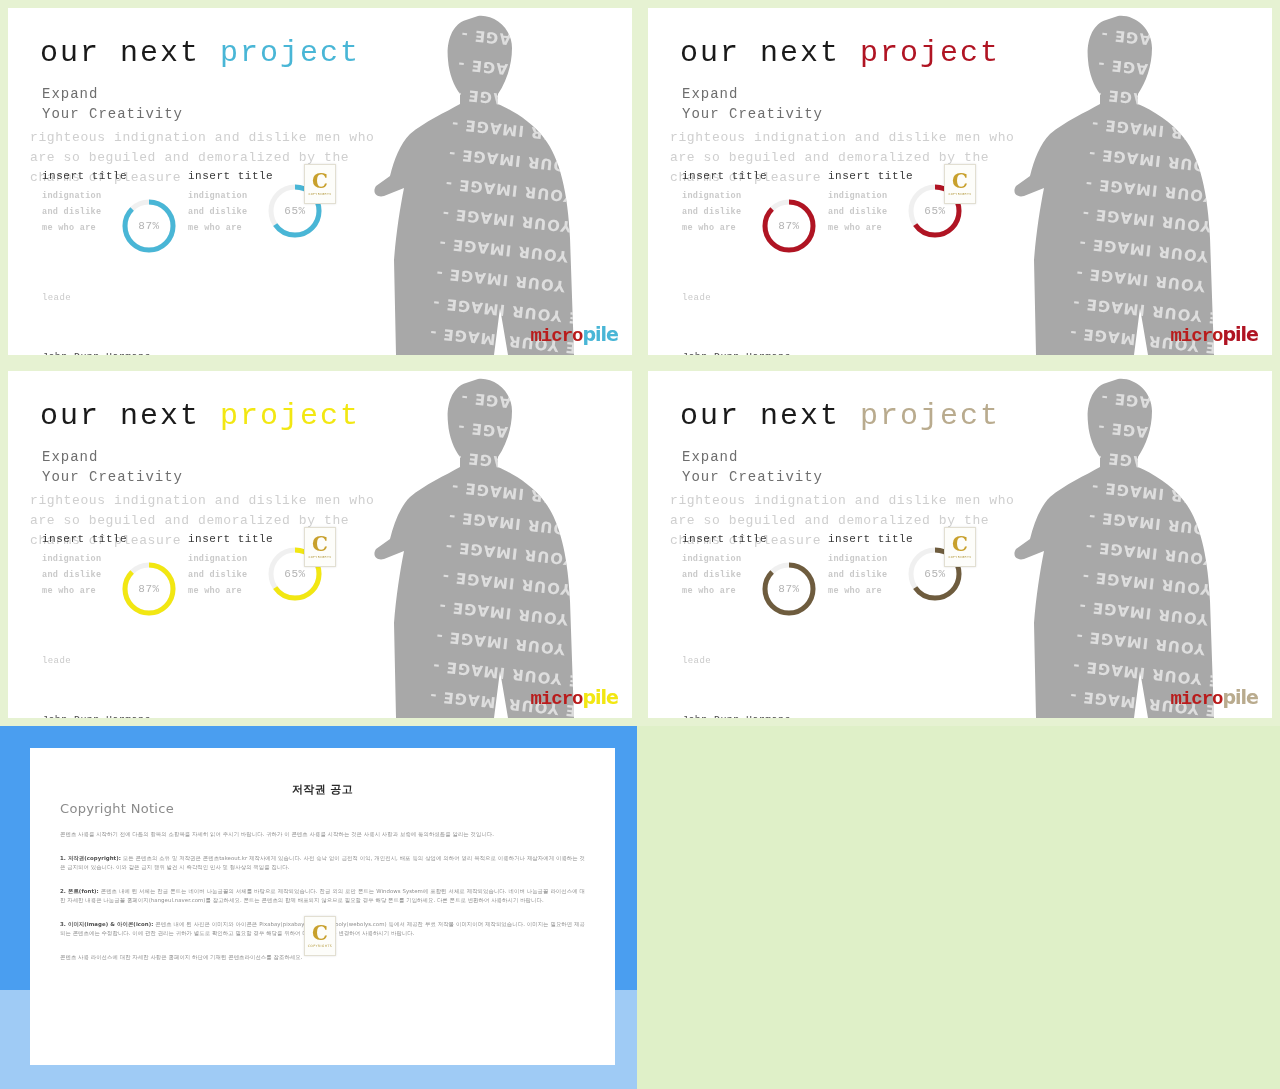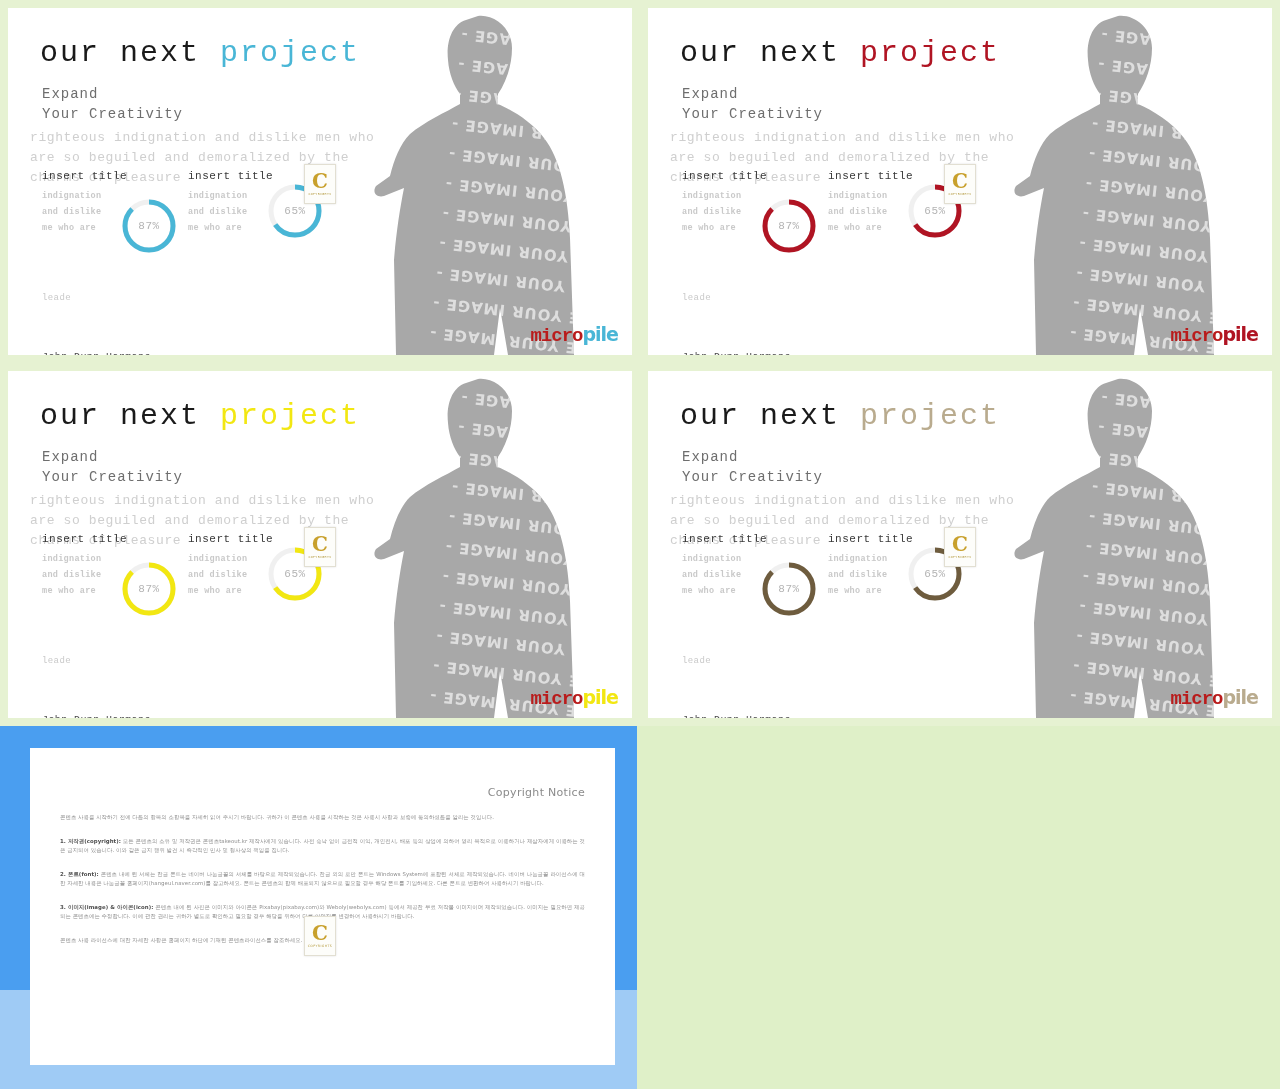--- a/index.html
+++ b/index.html
@@ -142,21 +142,21 @@
     width:585px;height:317px;
     box-sizing:border-box;
     padding:34px 30px 10px 30px;
     font-family:"DejaVu Sans","Liberation Sans",sans-serif;
   }
   .n-title{
     text-align:center;font-size:11px;font-weight:bold;color:#2b2b2b;
     letter-spacing:.4px;
   }
   .n-sub{
-    text-align:right;font-size:11px;color:#8b8b8b;margin-top:4px;
+    text-align:left;font-size:13px;color:#8b8b8b;margin-top:4px;
     letter-spacing:.3px;
   }
   .n-p{
     margin-top:14px;
     font-size:5.4px;line-height:9.5px;color:#8e8e8e;
     text-align:justify;letter-spacing:.05px;
   }
   .n-p b{color:#4e4e4e;font-weight:bold;}
   .notice .cbadge{left:274px;top:168px;}
 </style>
@@ -494,20 +494,21 @@
         
         
       </div>
       <div class="logo"><span class="m1">micro</span><span class="m2" style="color:#b9ab8e">pile</span></div>
     </div>
   </div>
 
   <div class="notice-wrap">
     <div class="notice-band"></div>
     <div class="notice">
+      <div class="n-title">저작권 공고</div>
       <div class="n-sub">Copyright Notice</div>
       <div class="n-p">콘텐츠 사용을 시작하기 전에 다음의 항목의 소항목을 자세히 읽어 주시기 바랍니다. 귀하가 이 콘텐츠 사용을 시작하는 것은 사용시 사항과 보증에 동의하셨음을 알리는 것입니다.</div>
       <div class="n-p"><b>1. 저작권(copyright):</b> <span>모든 콘텐츠의 소유 및 저작권은 콘텐츠takeout.kr 제작사에게 있습니다. 사전 승낙 없이 금전적 이익, 개인전시, 배포 등의 상업에 의하여 영리 목적으로 이용하거나 제삼자에게 이용하는 것은 금지되어 있습니다. 이와 같은 금지 행위 발견 시 즉각적인 민사 및 형사상의 책임을 집니다.</span></div>
       <div class="n-p"><b>2. 폰트(font):</b> <span>콘텐츠 내에 된 서체는 한글 폰트는 네이버 나눔글꼴의 서체를 바탕으로 제작되었습니다. 한글 외의 로만 폰트는 Windows System에 포함된 서체로 제작되었습니다. 네이버 나눔글꼴 라이선스에 대한 자세한 내용은 나눔글꼴 홈페이지(hangeul.naver.com)를 참고하세요. 폰트는 콘텐츠의 함께 배포되지 않으므로 필요할 경우 해당 폰트를 기입하세요. 다른 폰트로 변환하여 사용하시기 바랍니다.</span></div>
       <div class="n-p"><b>3. 이미지(image) &amp; 아이콘(icon):</b> <span>콘텐츠 내에 된 사진은 이미지와 아이콘은 Pixabay(pixabay.com)와 Weboly(webolys.com) 등에서 제공한 무료 저작물 이미지이며 제작되었습니다. 이미지는 필요하면 제공되는 콘텐츠에는 수정합니다. 이에 관한 권리는 귀하가 별도로 확인하고 필요할 경우 해당을 위하여 다른 이미지를 변경하여 사용하시기 바랍니다.</span></div>
       <div class="n-p">콘텐츠 사용 라이선스에 대한 자세한 사항은 홈페이지 하단에 기재된 콘텐츠라이선스를 참조하세요.</div>
 
       <div class="cbadge">
         <div class="cglyph">C</div>
         <div class="ctxt">COPYRIGHTS</div>

